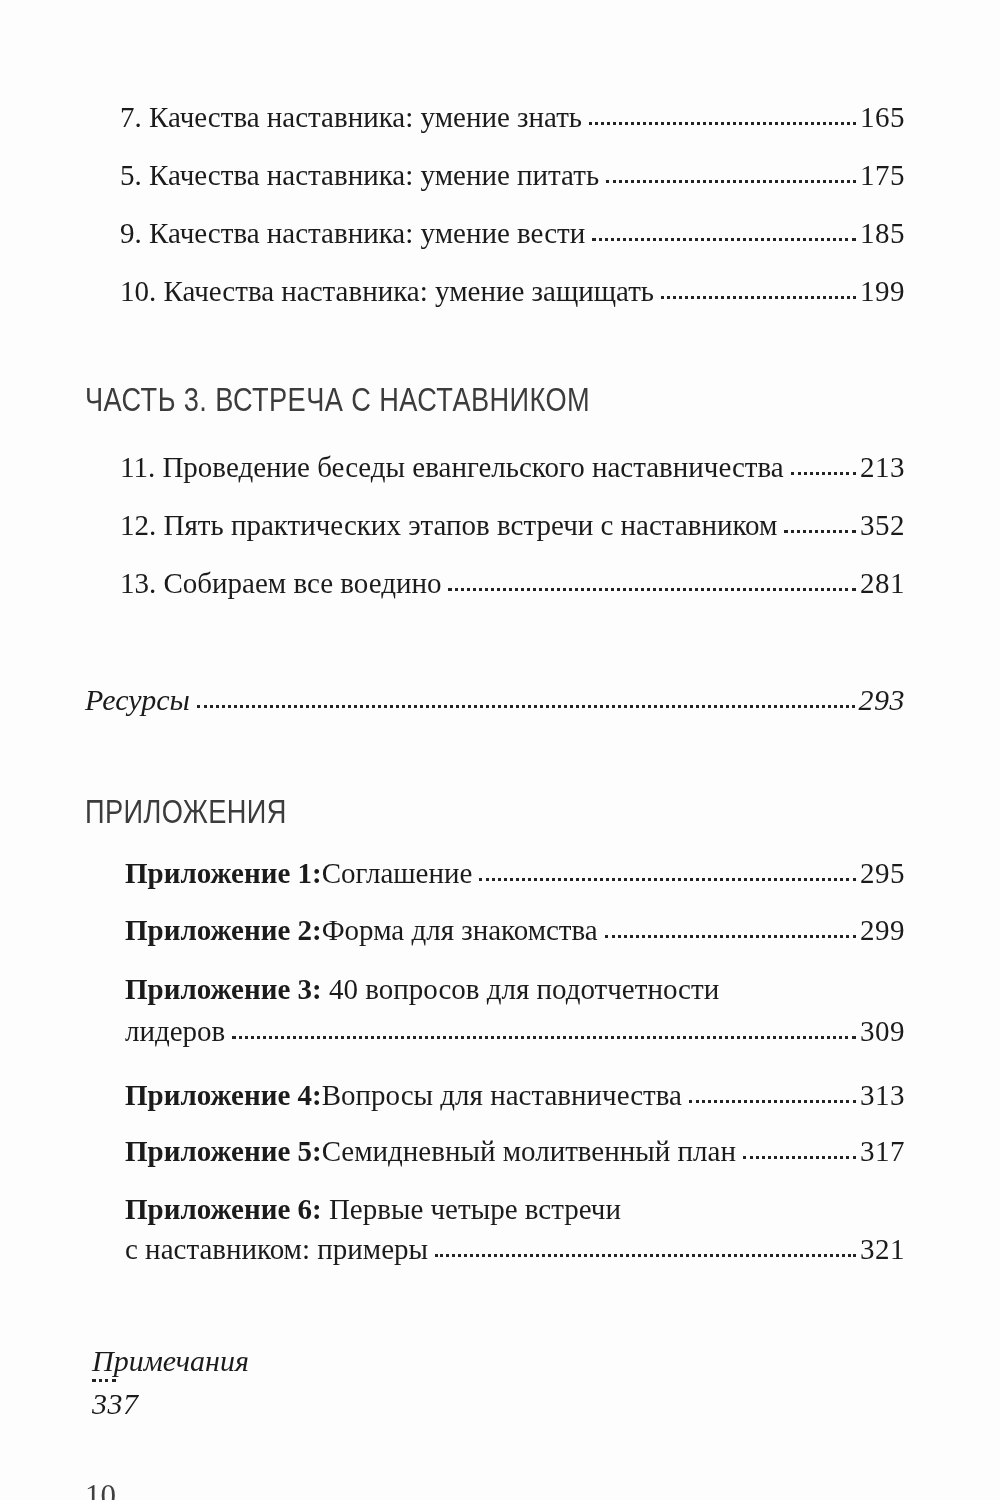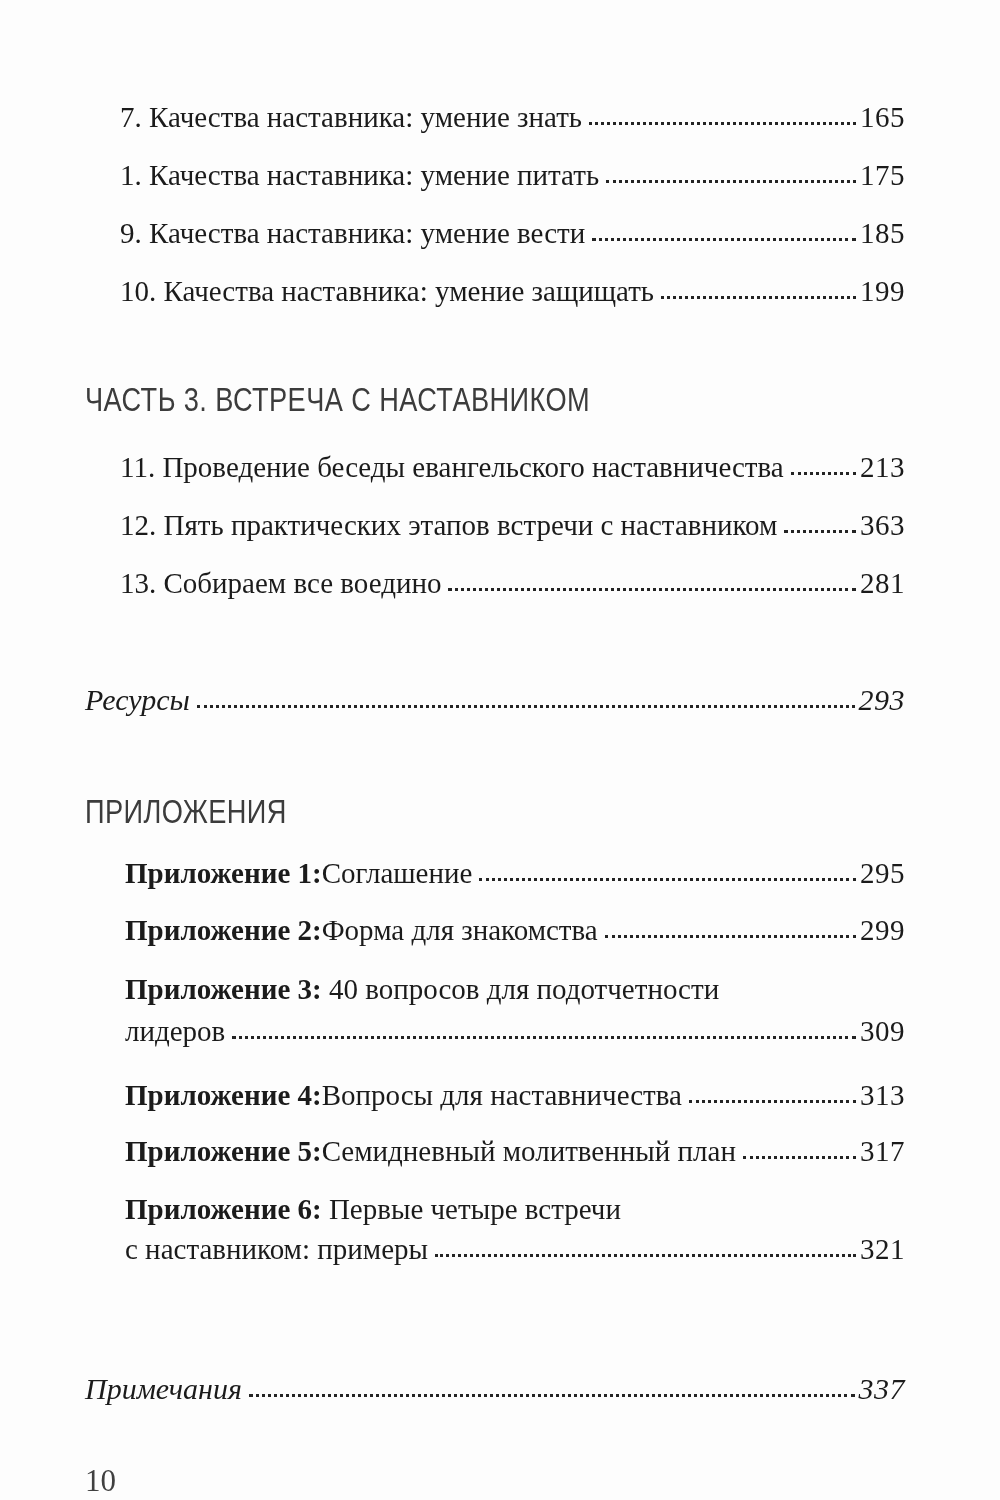--- a/index.html
+++ b/index.html
@@ -68,41 +68,41 @@
   }
   .gap-part3 { margin-top: 66px; text-decoration: underline; }
   .gap-after-heading { margin-top: 26px; }
   .gap-resources { margin-top: 78px; }
   .gap-appendices-heading { margin-top: 68px; }
   .gap-appendix-first { margin-top: 20px; }
   .app3-block { margin-bottom: 24px; }
   .gap-app5 { margin-top: -1px; }
   .gap-app6 { margin-top: 4px; }
   .app6-line { line-height: 40px; }
-  .gap-notes { margin-top: 100px; }
+  .gap-notes { margin-top: 72px; flex-direction: column; }
   .folio {
     margin-top: 54px;
     margin-left: 85px;
     font-family: Liberation Serif, serif;
     font-size: 31px;
     color: #404040;
   }
 </style>
 </head>
 <body>
 
 <div class="page">
 
   <div class="toc-row chapter">
     <span>7. Качества наставника: умение знать</span>
     <span class="leader"></span>
     <span class="pagenum">165</span>
   </div>
   <div class="toc-row chapter">
-    <span>1. Качества наставника: умение питать</span>
+    <span>5. Качества наставника: умение питать</span>
     <span class="leader"></span>
     <span class="pagenum">175</span>
   </div>
   <div class="toc-row chapter">
     <span>9. Качества наставника: умение вести</span>
     <span class="leader"></span>
     <span class="pagenum">185</span>
   </div>
   <div class="toc-row chapter">
     <span>10. Качества наставника: умение защищать</span>
@@ -115,21 +115,21 @@
   </div>
 
   <div class="toc-row chapter gap-after-heading">
     <span>11. Проведение беседы евангельского наставничества</span>
     <span class="leader"></span>
     <span class="pagenum">213</span>
   </div>
   <div class="toc-row chapter">
     <span>12. Пять практических этапов встречи с наставником</span>
     <span class="leader"></span>
-    <span class="pagenum">363</span>
+    <span class="pagenum">352</span>
   </div>
   <div class="toc-row chapter">
     <span>13. Собираем все воедино</span>
     <span class="leader"></span>
     <span class="pagenum">281</span>
   </div>
 
   <div class="toc-row italic-row gap-resources">
     <span>Ресурсы</span>
     <span class="leader"></span>

